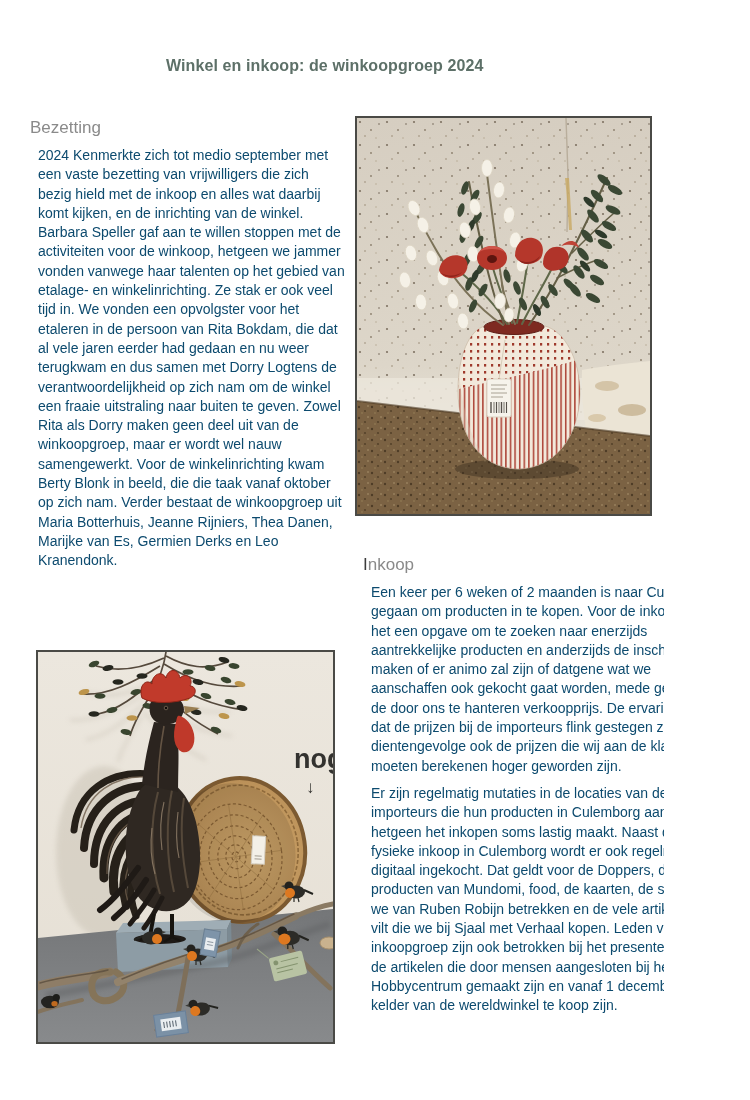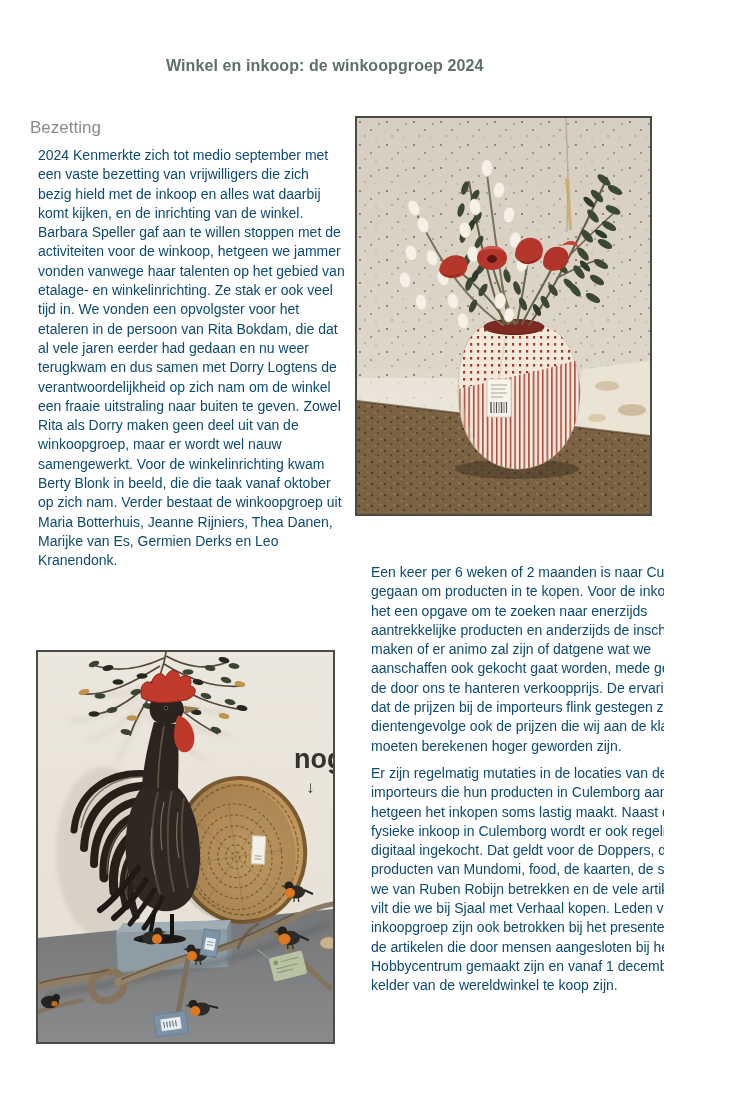--- a/index.html
+++ b/index.html
@@ -221,20 +221,21 @@
             <path d="M142,284 L142,295" stroke-width="0.7"></path>
           <path d="M144.5,284 L144.5,295" stroke-width="1.4"></path>
             <path d="M147,284 L147,295" stroke-width="0.8"></path>
           <path d="M149.5,284 L149.5,295" stroke-width="1.1"></path>
         </g>
       </g>
     </svg>
   </figure>
 
   <section class="col col-right">
+    <h2 class="section-heading inkoop">Inkoop</h2>
     <div class="body-text">
       <p>Een keer per 6 weken of 2 maanden is naar Culemborg gegaan om producten in te kopen. Voor de inkopers blijft het een opgave om te zoeken naar enerzijds aantrekkelijke producten en anderzijds de inschatting te maken of er animo zal zijn of datgene wat we aanschaffen ook gekocht gaat worden, mede gelet op de door ons te hanteren verkoopprijs. De ervaring leert dat de prijzen bij de importeurs flink gestegen zijn en dat dientengevolge ook de prijzen die wij aan de klanten moeten berekenen hoger geworden zijn.</p>
       <p>Er zijn regelmatig mutaties in de locaties van de importeurs die hun producten in Culemborg aanbieden hetgeen het inkopen soms lastig maakt. Naast de fysieke inkoop in Culemborg wordt er ook regelmatig digitaal ingekocht. Dat geldt voor de Doppers, de producten van Mundomi, food, de kaarten, de stenen die we van Ruben Robijn betrekken en de vele artikelen van vilt die we bij Sjaal met Verhaal kopen. Leden van de inkoopgroep zijn ook betrokken bij het presenteren van de artikelen die door mensen aangesloten bij het Hobbycentrum gemaakt zijn en vanaf 1 december in de kelder van de wereldwinkel te koop zijn.</p>
     </div>
   </section>
 
   <figure class="photo photo-rooster">
     <svg width="295" height="390" viewBox="0 0 295 390">
       <defs>
         <linearGradient id="wall2" x1="0" y1="0" x2="0" y2="1">

